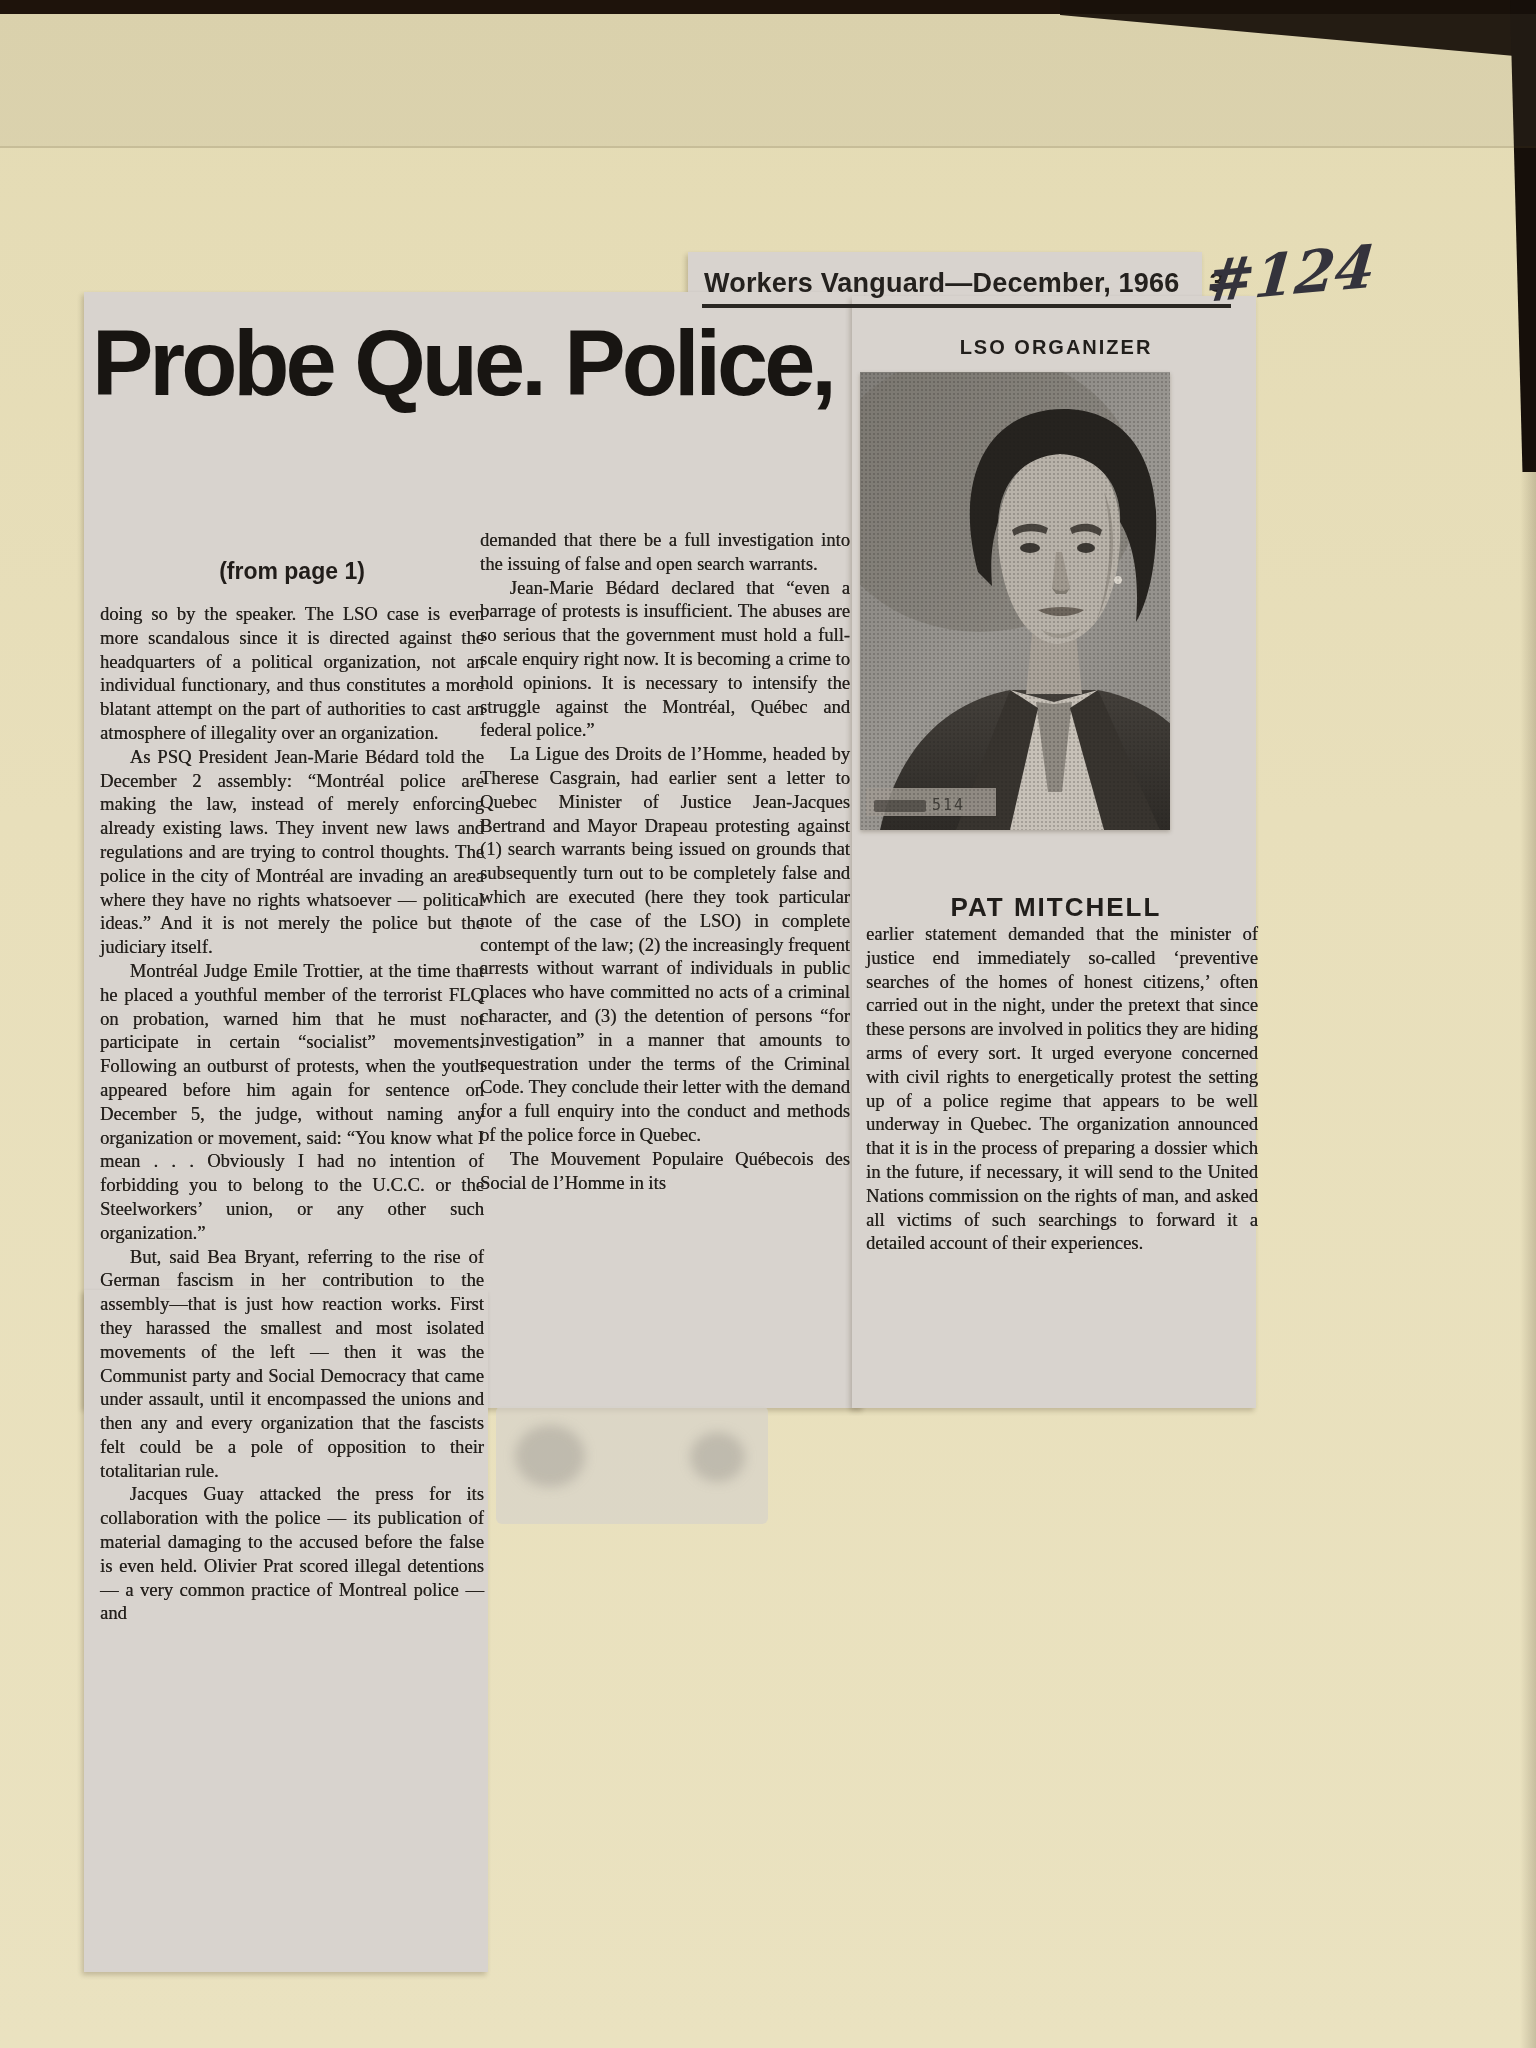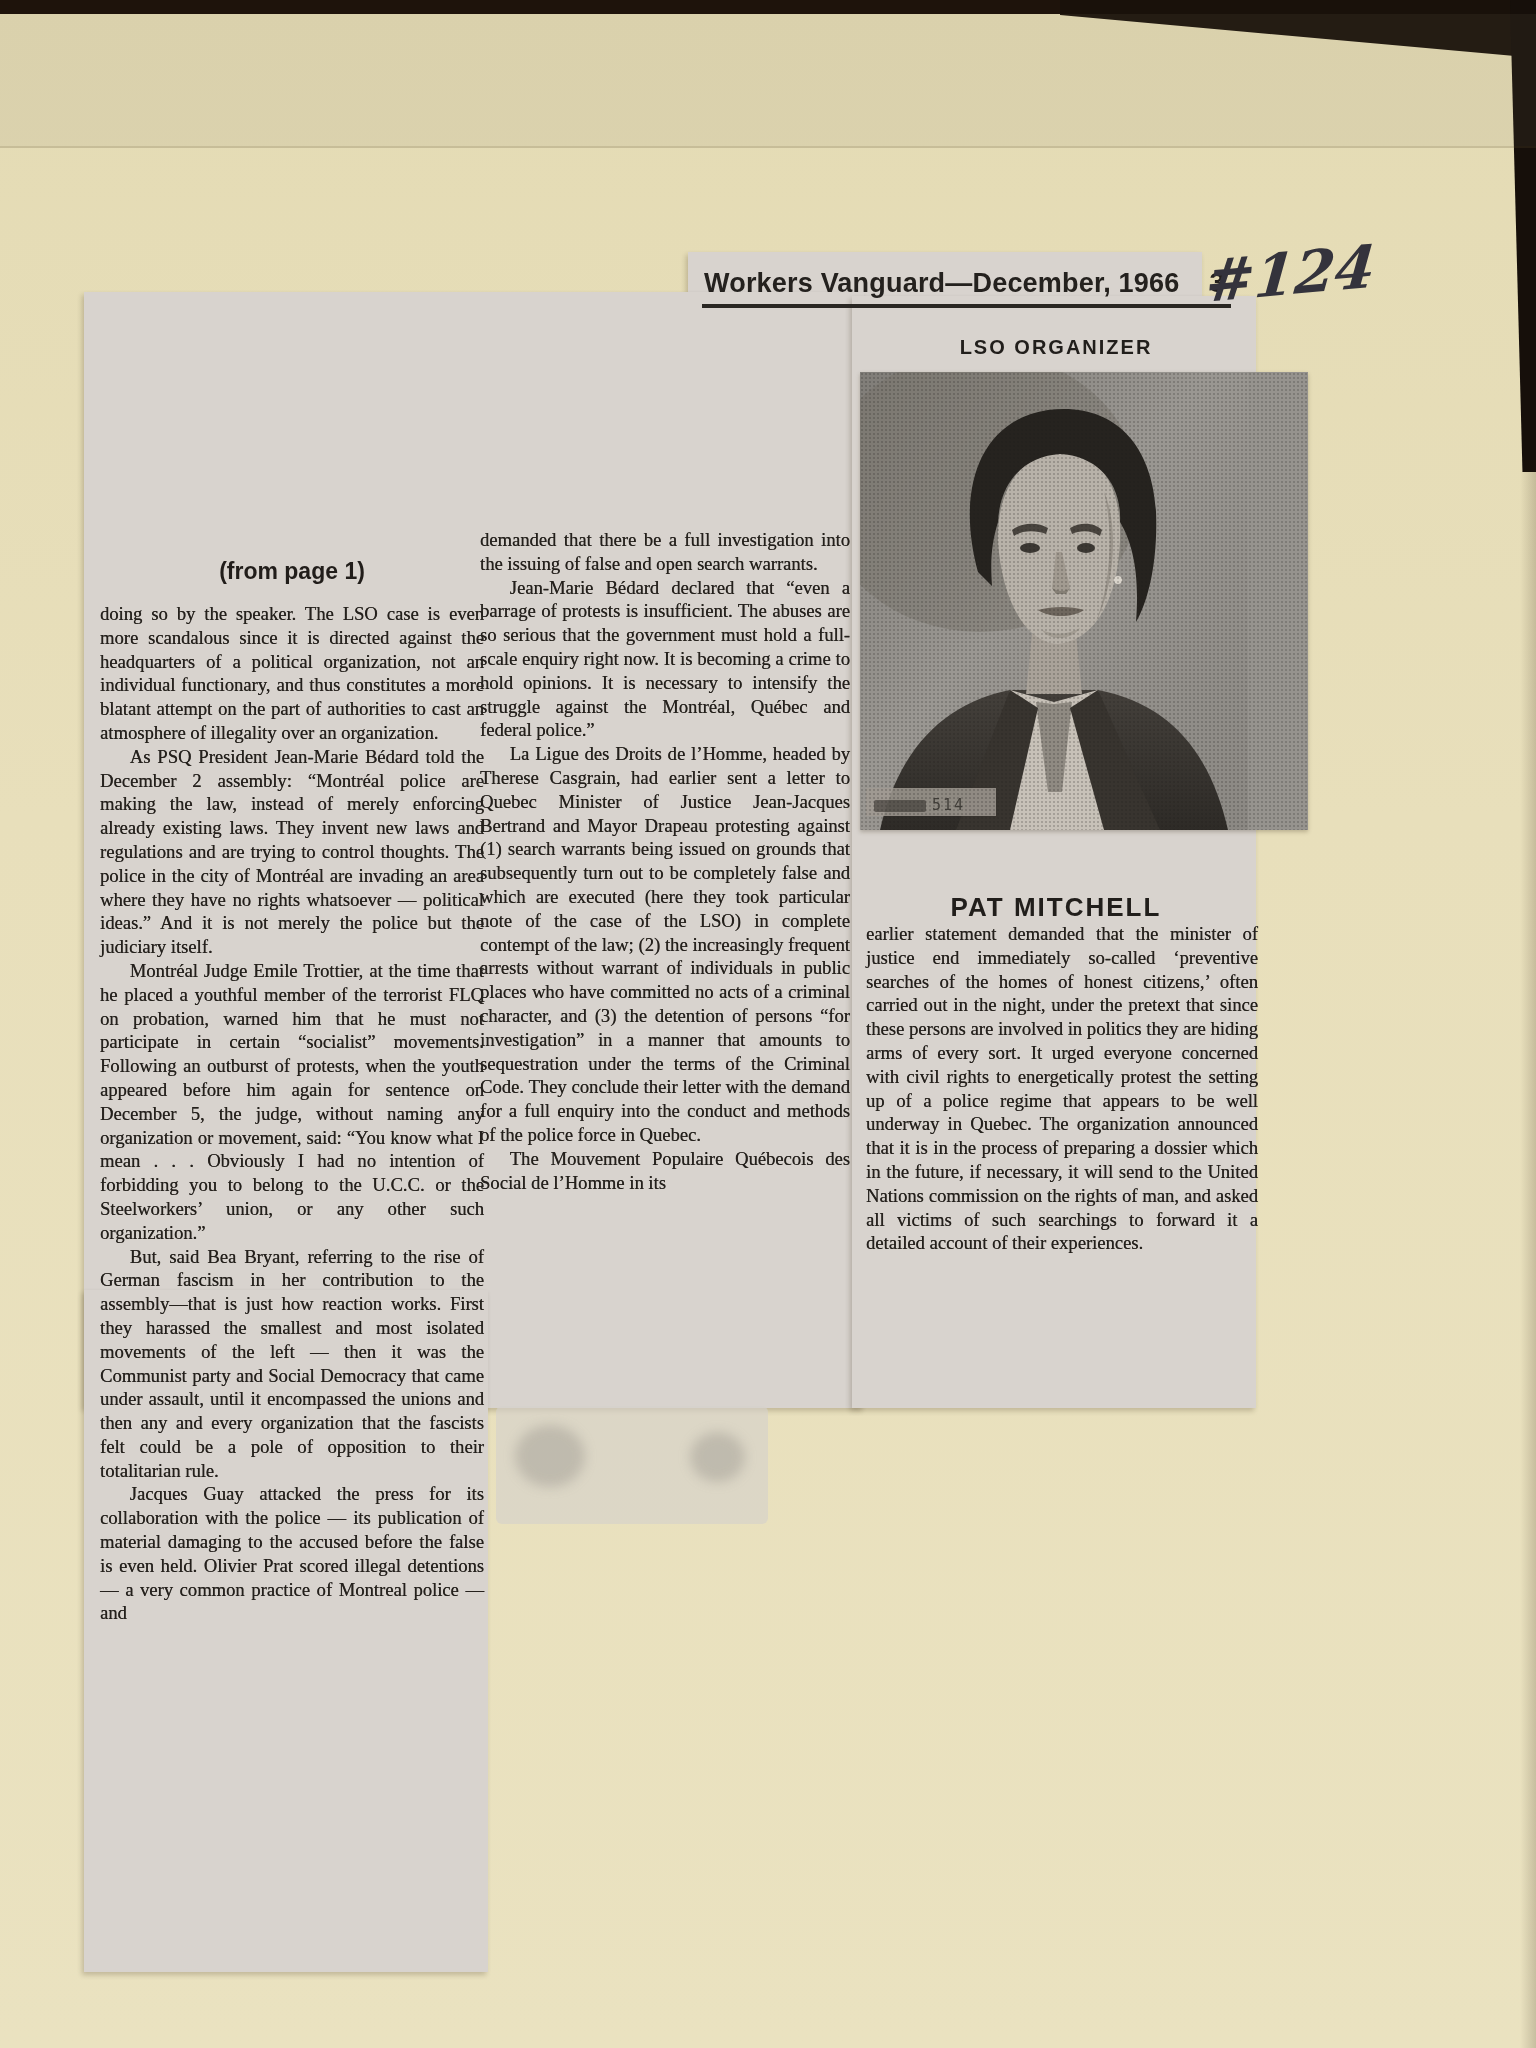--- a/index.html
+++ b/index.html
@@ -47,21 +47,21 @@
        text-shadow:0.25px 0 0 rgba(36,32,28,0.8);}
   .col p{margin:0;text-indent:1.6em;}
   .col p.cont{text-indent:0;}
   .col1{left:100px;top:602px;width:384px;}
   .col2{left:480px;top:528px;width:370px;}
   .col3{left:866px;top:922px;width:392px;}
   
   .kicker{position:absolute;left:862px;top:336px;width:388px;text-align:center;
           font-family:"Liberation Sans",sans-serif;font-weight:700;font-size:20px;
           letter-spacing:2px;color:#211e1b;}
-  .photo{position:absolute;left:860px;top:372px;width:448px;height:458px;background:#96938e;
+  .photo{position:absolute;left:860px;top:372px;width:310px;height:458px;background:#96938e;
          box-shadow:0 2px 4px rgba(50,38,14,0.25);overflow:hidden;}
   .photo .halftone{position:absolute;inset:0;
      background-image:radial-gradient(rgba(28,26,24,0.20) 1px,transparent 1.4px);
      background-size:4px 4px;pointer-events:none;}
   .corner-mark{position:absolute;left:14px;bottom:16px;font-family:"DejaVu Sans Mono",monospace;
                font-size:15px;color:rgba(40,38,34,0.75);letter-spacing:2px;}
   .corner-mark::before{content:"";display:inline-block;width:52px;height:12px;
                background:rgba(45,42,38,0.55);margin-right:6px;vertical-align:middle;border-radius:2px;}
   .caption{position:absolute;left:862px;top:868px;width:388px;text-align:center;
            font-family:"Liberation Sans",sans-serif;font-weight:700;font-size:26px;
@@ -86,20 +86,21 @@
   <div class="piece piece-stub"></div>
   <div class="smudge smudge-a"></div>
   <div class="smudge smudge-b"></div>
 
   <div class="masthead">
     <span>Workers Vanguard—December, 1966</span><span class="pageno">3</span>
   </div>
   <div class="annotation">#124</div>
 
   <h1 class="headline">
+    <div>Probe Que. Police,</div>
   </h1>
 
   <div class="from-note">(from page 1)</div>
 
   <div class="col col1">
     <p class="cont">doing so by the speaker. The LSO case is even more scandalous since it is directed against the headquarters of a political organization, not an individual functionary, and thus constitutes a more blatant attempt on the part of authorities to cast an atmosphere of illegality over an organization.</p>
     <p>As PSQ President Jean-Marie Bédard told the December 2 assembly: “Montréal police are making the law, instead of merely enforcing already existing laws. They invent new laws and regulations and are trying to control thoughts. The police in the city of Montréal are invading an area where they have no rights whatsoever — political ideas.” And it is not merely the police but the judiciary itself.</p>
     <p>Montréal Judge Emile Trottier, at the time that he placed a youthful member of the terrorist FLQ on probation, warned him that he must not participate in certain “socialist” movements. Following an outburst of protests, when the youth appeared before him again for sentence on December 5, the judge, without naming any organization or movement, said: “You know what I mean . . . Obviously I had no intention of forbidding you to belong to the U.C.C. or the Steelworkers’ union, or any other such organization.”</p>
     <p>But, said Bea Bryant, referring to the rise of German fascism in her contribution to the assembly—that is just how reaction works. First they harassed the smallest and most isolated movements of the left — then it was the Communist party and Social Democracy that came under assault, until it encompassed the unions and then any and every organization that the fascists felt could be a pole of opposition to their totalitarian rule.</p>
     <p>Jacques Guay attacked the press for its collaboration with the police — its publication of material damaging to the accused before the false is even held. Olivier Prat scored illegal detentions — a very common practice of Montreal police — and</p>

